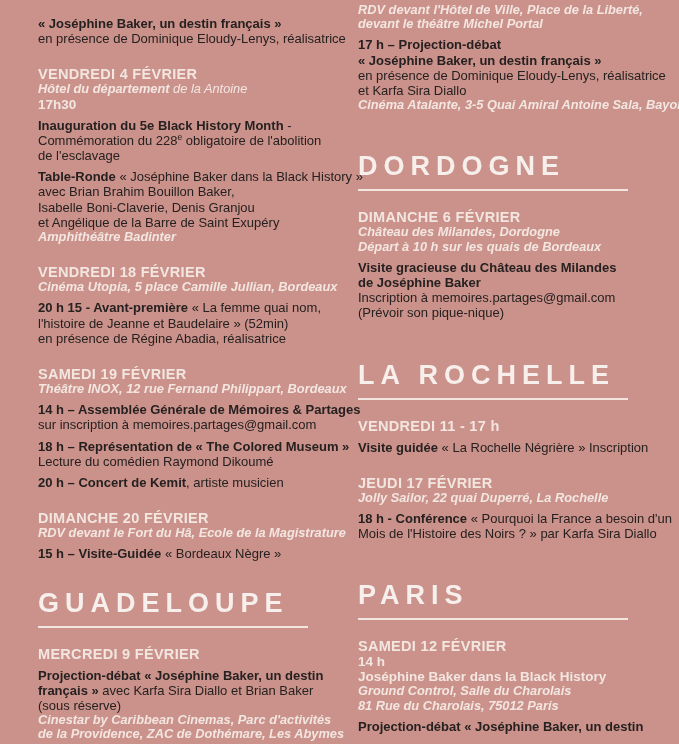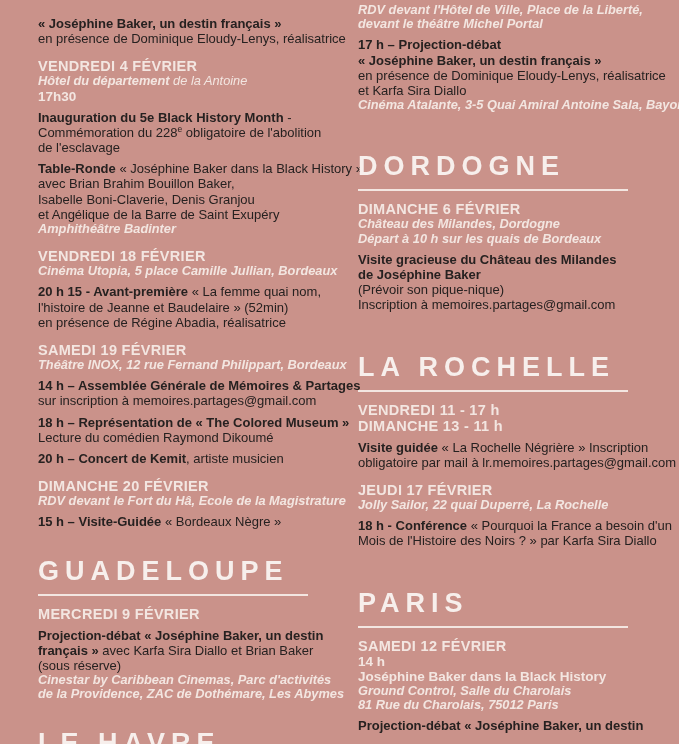--- a/index.html
+++ b/index.html
@@ -24,22 +24,22 @@
   .col-right{left:358px;width:321px;}
   .col-right > :first-child{margin-top:-7px;}
   .line{white-space:nowrap;}
 
   
   .para{margin-top:6px;color:var(--ink);font-size:13px;line-height:15.2px;}
   .para .b{font-weight:700;}
   .sup{vertical-align:super;font-size:8.5px;line-height:0;}
 
   
-  .date{margin-top:12px;color:var(--cream);font-weight:700;font-size:14.5px;line-height:16px;letter-spacing:.3px;}
-  .section + .date{margin-top:10px;}
+  .date{margin-top:20px;color:var(--cream);font-weight:700;font-size:14.5px;line-height:16px;letter-spacing:.3px;}
+  .section + .date{margin-top:18px;}
 
   
   .wb{color:var(--cream);font-weight:700;font-size:13.5px;line-height:15px;}
 
   
   .venue{color:var(--cream);font-weight:700;font-style:italic;font-size:12.8px;line-height:14.2px;}
   .venue .r{font-weight:400;}
 
   
   .section{margin-top:25px;}
@@ -159,34 +159,32 @@
       <div class="date">
         <div class="line"><span>DIMANCHE 6 FÉVRIER</span></div>
       </div>
       <div class="venue">
         <div class="line"><span>Château des Milandes, Dordogne</span></div>
         <div class="line"><span>Départ à 10 h sur les quais de Bordeaux</span></div>
       </div>
       <div class="para">
         <div class="line"><span class="b">Visite gracieuse du Château des Milandes</span></div>
         <div class="line"><span class="b">de Joséphine Baker</span></div>
+        <div class="line"><span>Inscription à memoires.partages@gmail.com</span></div>
         <div class="line"><span>(Prévoir son pique-nique)</span></div>
-        <div class="line"><span>Inscription à memoires.partages@gmail.com</span></div>
       </div>
       <div class="section">
         <div class="section-title">LA ROCHELLE</div>
         <div class="rule" style="width: 270px;"></div>
       </div>
       <div class="date">
         <div class="line"><span>VENDREDI 11 - 17 h</span></div>
-        <div class="line"><span>DIMANCHE 13 - 11 h</span></div>
       </div>
       <div class="para">
         <div class="line"><span class="b">Visite guidée</span><span> « La Rochelle Négrière » Inscription</span></div>
-        <div class="line"><span>obligatoire par mail à lr.memoires.partages@gmail.com</span></div>
       </div>
       <div class="date">
         <div class="line"><span>JEUDI 17 FÉVRIER</span></div>
       </div>
       <div class="venue">
         <div class="line"><span>Jolly Sailor, 22 quai Duperré, La Rochelle</span></div>
       </div>
       <div class="para">
         <div class="line"><span class="b">18 h - Conférence</span><span> « Pourquoi la France a besoin d'un</span></div>
         <div class="line"><span>Mois de l'Histoire des Noirs ? » par Karfa Sira Diallo</span></div>

